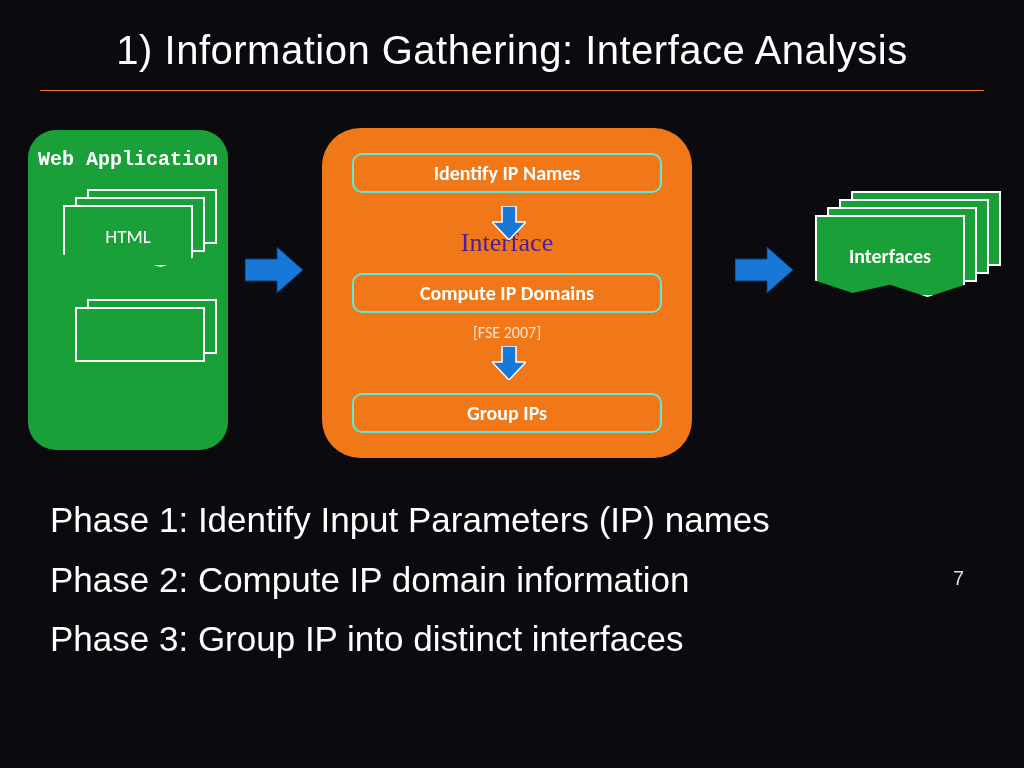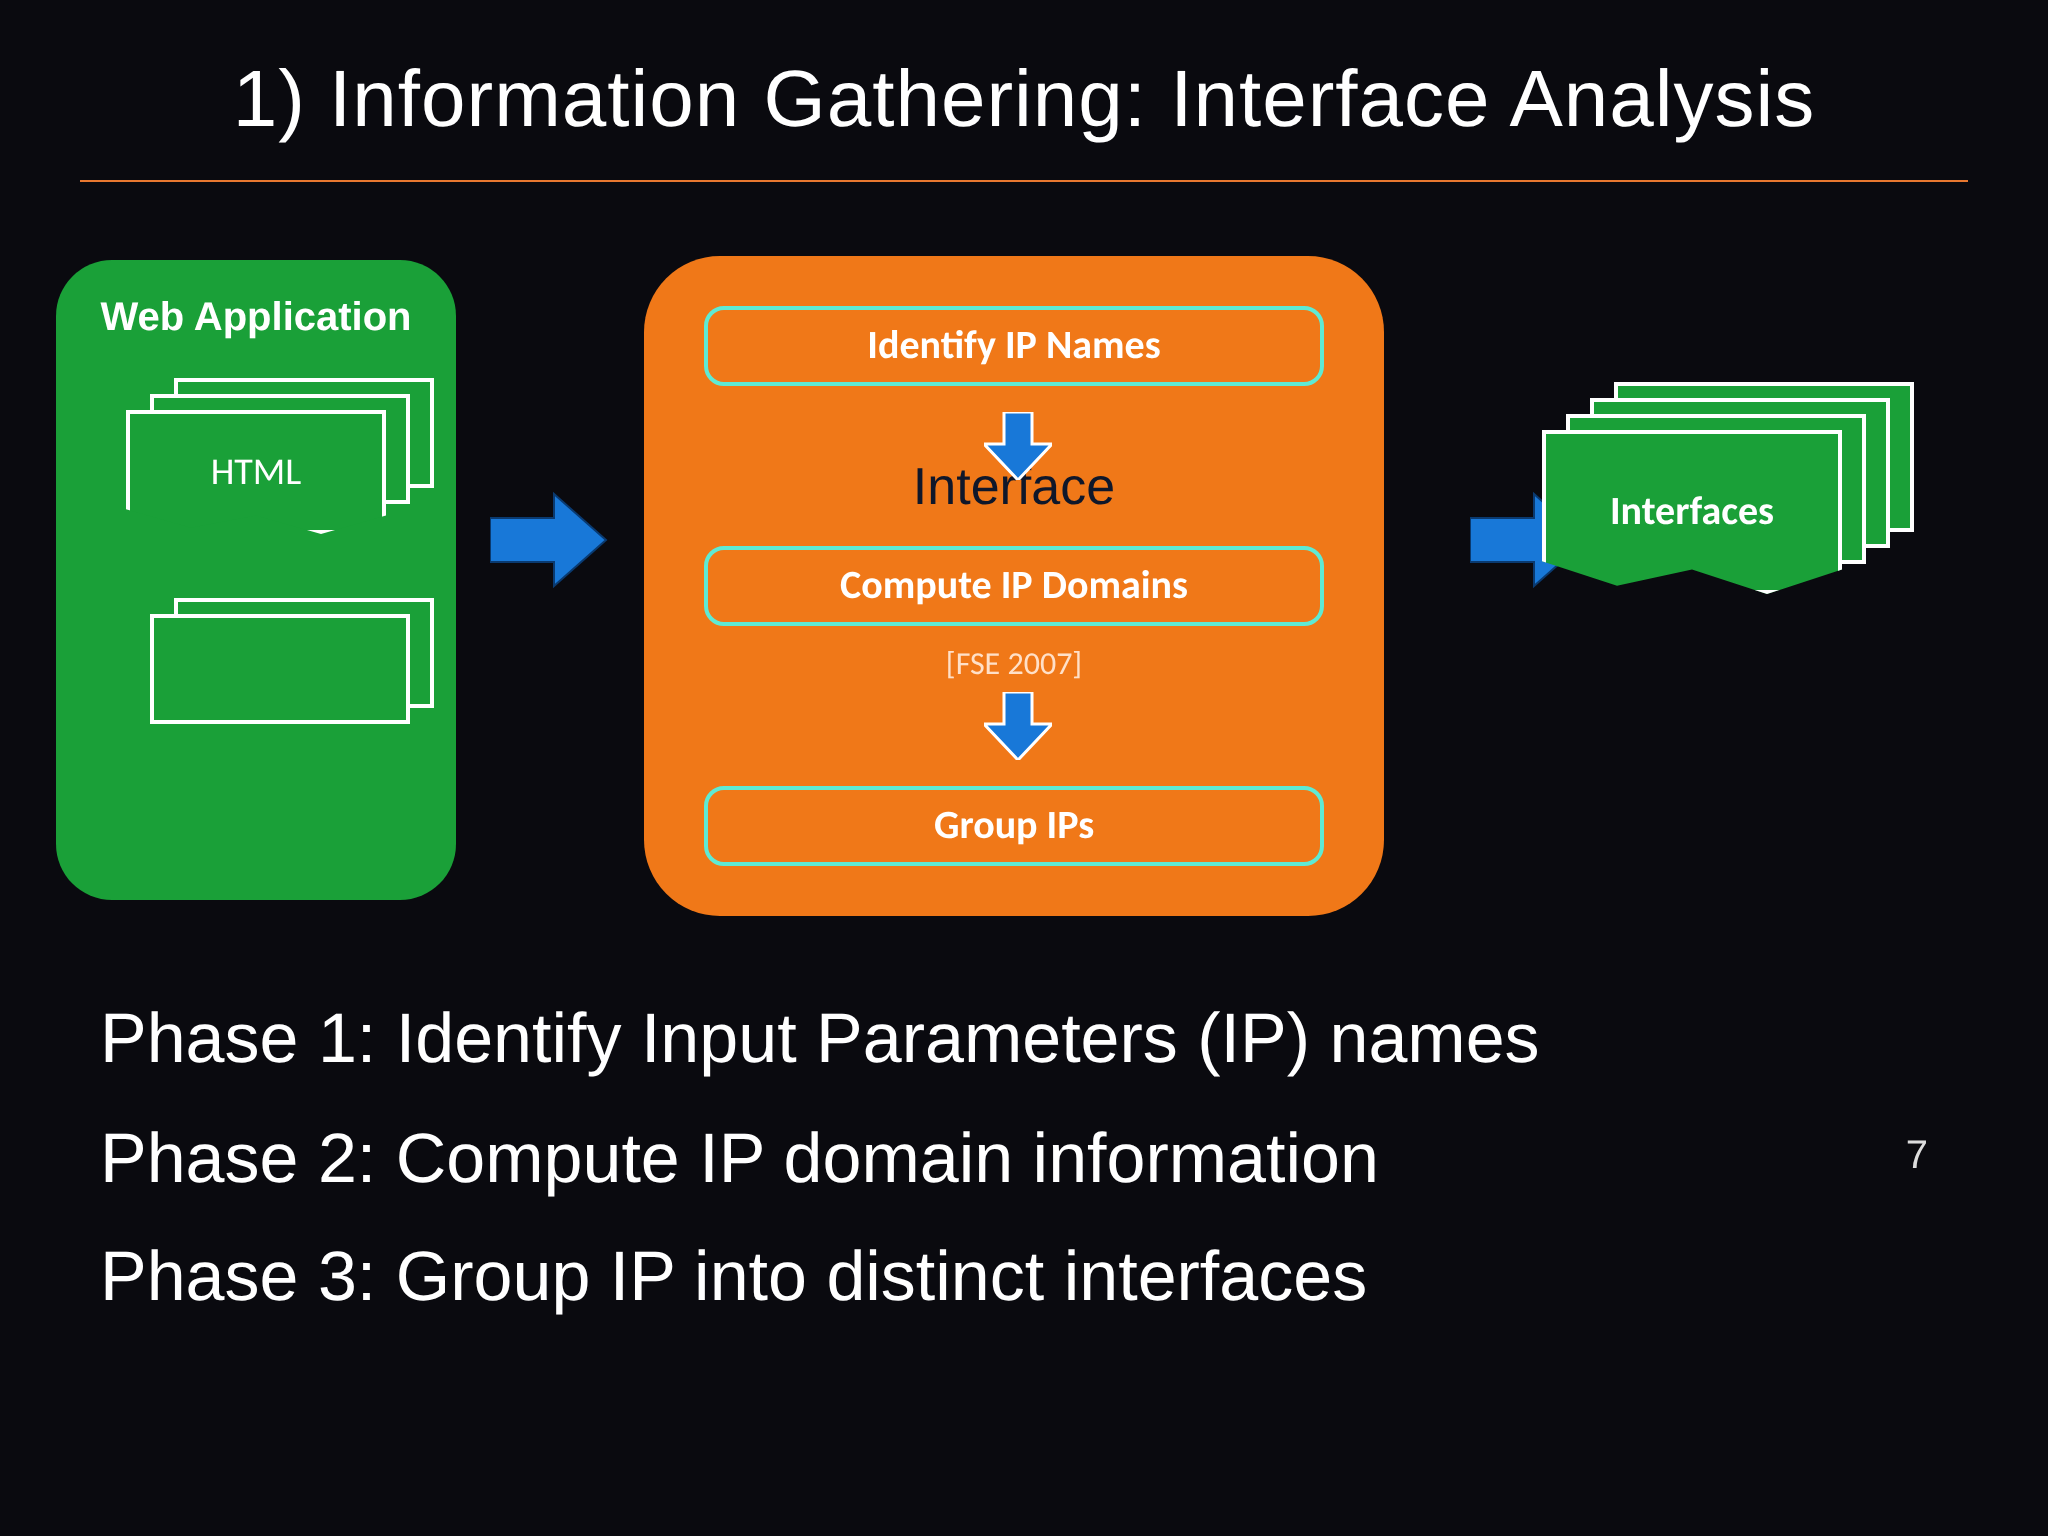--- a/index.html
+++ b/index.html
@@ -4,40 +4,40 @@
 <style>
   * { margin: 0; padding: 0; box-sizing: border-box; }
   html, body { width: 1024px; height: 768px; background: #0a0a0f; font-family: Arial, Helvetica, sans-serif; color: #fff; overflow: hidden; }
   .slide { position: relative; width: 1024px; height: 628px; padding-left: 18px; }
 
   .title { position: absolute; top: 28px; left: 0; width: 1024px; text-align: center; font-size: 40px; font-weight: 400; letter-spacing: 0.5px; }
   .title-underline { position: absolute; top: 90px; left: 40px; width: 944px; height: 1px; background: #e87830; }
 
   
   .webapp-panel { position: absolute; top: 130px; left: 28px; width: 200px; height: 320px; background: #1aa038; border-radius: 28px; }
-  .webapp-title { position: absolute; top: 18px; width: 100%; text-align: center; font-weight: bold; font-size: 20px; font-family: Liberation Sans, sans-serif; }
+  .webapp-title { position: absolute; top: 18px; width: 100%; text-align: center; font-weight: bold; font-size: 20px; font-family: Liberation Mono, monospace; }
 
   
   .docstack { position: absolute; width: 150px; height: 70px; }
   .doc { position: absolute; width: 130px; height: 55px; background: #1aa038; border: 2px solid #fff; }
   .doc-front { display: flex; align-items: center; justify-content: center; font-family: Calibri, Arial, sans-serif; font-size: 19px; }
   .doc-wavy { clip-path: polygon(0% 0%, 100% 0%, 100% 85%, 75% 100%, 50% 85%, 25% 95%, 0% 80%); height: 62px; }
 
   .stack-html { top: 75px; left: 35px; }
   .stack-servlets { top: 185px; left: 35px; }
-  .stack-interfaces { position: absolute; top: 215px; left: 771px; width: 185px; height: 105px; }
+  .stack-interfaces { position: absolute; top: 215px; left: 815px; width: 185px; height: 105px; }
 
   
   .center-panel { position: absolute; top: 128px; left: 322px; width: 370px; height: 330px; background: #f07818; border-radius: 38px; }
   .step-box { position: absolute; left: 30px; width: 310px; height: 40px; border: 2px solid #5eead4; border-radius: 10px; display: flex; align-items: center; justify-content: center; font-weight: bold; font-size: 20px; font-family: Calibri, Arial, sans-serif; }
   .step1 { top: 25px; }
   .step2 { top: 145px; }
   .step3 { top: 265px; }
 
-  .bg-label { position: absolute; width: 100%; text-align: center; color: #0f172a; font-size: 26px; font-family: Liberation Sans, sans-serif; }
+  .bg-label { position: absolute; width: 100%; text-align: center; color: #4c1d95; font-size: 26px; font-family: Liberation Serif, serif; }
   .bg-label-1 { top: 100px; }
   .bg-citation { position: absolute; top: 195px; width: 100%; text-align: center; color: #ffe0c8; font-size: 16px; font-family: Calibri, Arial, sans-serif; }
 
   
   .down-arrow { position: absolute; left: 170px; width: 34px; height: 34px; }
   .da1 { top: 78px; }
   .da2 { top: 218px; }
 
   
   .right-arrow { position: absolute; width: 60px; height: 50px; }

